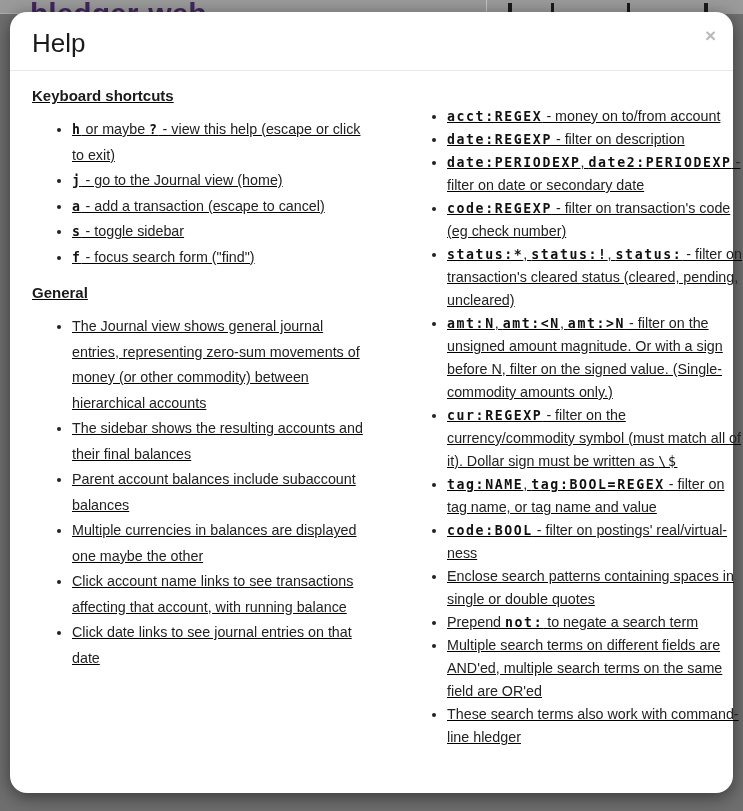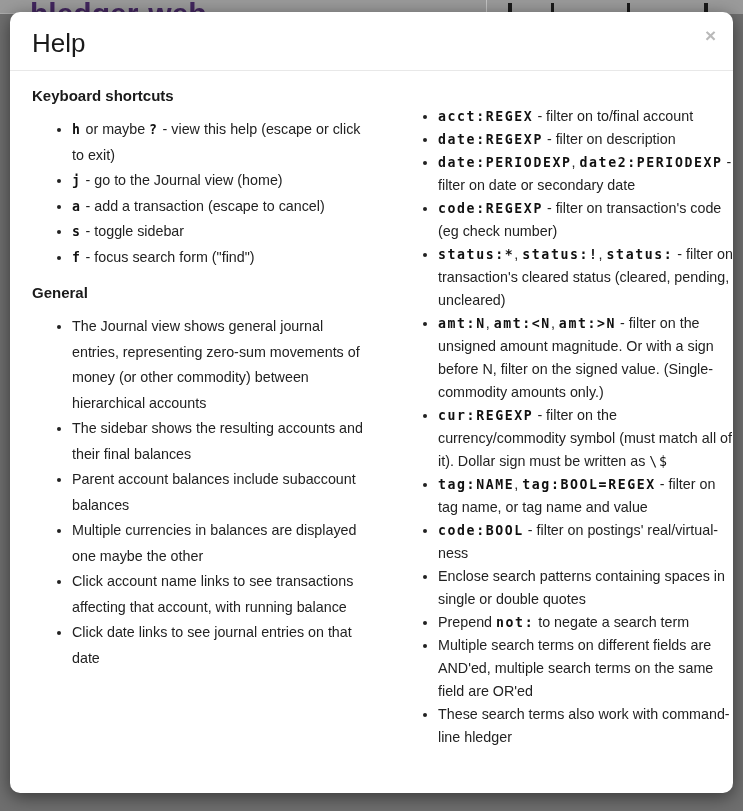--- a/index.html
+++ b/index.html
@@ -30,21 +30,21 @@
   .f1 { left: 508px; width: 4px; }
   .f2 { left: 551px; width: 3px; }
   .f3 { left: 627px; width: 3px; }
   .f4 { left: 704px; width: 4px; }
 
   
   .modal {
     position: absolute; left: 10px; top: 12px;
     width: 723px; height: 781px;
     background: #ffffff;
-    border-radius: 10px;
+    border-radius: 17px;
     box-shadow: 0 4px 18px rgba(0,0,0,0.5);
     box-sizing: border-box;
   }
   .modal-header {
     position: relative;
     padding: 16px 20px 12px 22px;
     border-bottom: 1px solid #e8e8e8;
   }
   .modal-title {
     font-size: 26px; font-weight: 400;
@@ -52,21 +52,21 @@
   }
   .close {
     position: absolute; right: 17px; top: 14px;
     font-size: 19px; font-weight: 700;
     color: #b9b9b9; line-height: 19px;
     cursor: pointer; user-select: none;
   }
   .modal-body {
     padding: 16px 0 0 22px;
   }
-  .columns { display: grid; grid-template-columns: 335px 338px; column-gap: 31px; }
+  .columns { display: grid; grid-template-columns: 335px 338px; column-gap: 40px; text-decoration: underline; }
 
   .section-heading {
     font-size: 15px; font-weight: 700;
     color: #1a1a1a; line-height: 18px;
     margin: 14px 0 0 0;
   }
   .col .section-heading:first-child { margin-top: 0; }
 
   ul.help-list {
     margin: 12px 0 0 0;
@@ -126,21 +126,21 @@
               <li><span>The Journal view shows general journal entries, representing zero-sum movements of money (or other commodity) between hierarchical accounts</span></li>
               <li><span>The sidebar shows the resulting accounts and their final balances</span></li>
               <li><span>Parent account balances include subaccount balances</span></li>
               <li><span>Multiple currencies in balances are displayed one maybe the other</span></li>
               <li><span>Click account name links to see transactions affecting that account, with running balance</span></li>
               <li><span>Click date links to see journal entries on that date</span></li>
             </ul>
           </div>
         <div class="col col-right">
             <ul class="help-list">
-              <li><code class="kbd">acct:REGEX</code><span> - filter on to/final account</span></li>
+              <li><code class="kbd">acct:REGEX</code><span> - money on to/from account</span></li>
               <li><code class="kbd">date:REGEXP</code><span> - filter on description</span></li>
               <li><code class="kbd">date:PERIODEXP</code><span>, </span><code class="kbd">date2:PERIODEXP</code><span> - filter on date or secondary date</span></li>
               <li><code class="kbd">code:REGEXP</code><span> - filter on transaction's code (eg check number)</span></li>
               <li><code class="kbd">status:*</code><span>, </span><code class="kbd">status:!</code><span>, </span><code class="kbd">status:</code><span> - filter on transaction's cleared status (cleared, pending, uncleared)</span></li>
               <li><code class="kbd">amt:N</code><span>, </span><code class="kbd">amt:&lt;N</code><span>, </span><code class="kbd">amt:&gt;N</code><span> - filter on the unsigned amount magnitude. Or with a sign before N, filter on the signed value. (Single-commodity amounts only.)</span></li>
               <li><code class="kbd">cur:REGEXP</code><span> - filter on the currency/commodity symbol (must match all of it). Dollar sign must be written as </span><code class="mono">\$</code></li>
               <li><code class="kbd">tag:NAME</code><span>, </span><code class="kbd">tag:BOOL=REGEX</code><span> - filter on tag name, or tag name and value</span></li>
               <li><code class="kbd">code:BOOL</code><span> - filter on postings' real/virtual-ness</span></li>
               <li><span>Enclose search patterns containing spaces in single or double quotes</span></li>
               <li><span>Prepend </span><code class="kbd">not:</code><span> to negate a search term</span></li>

